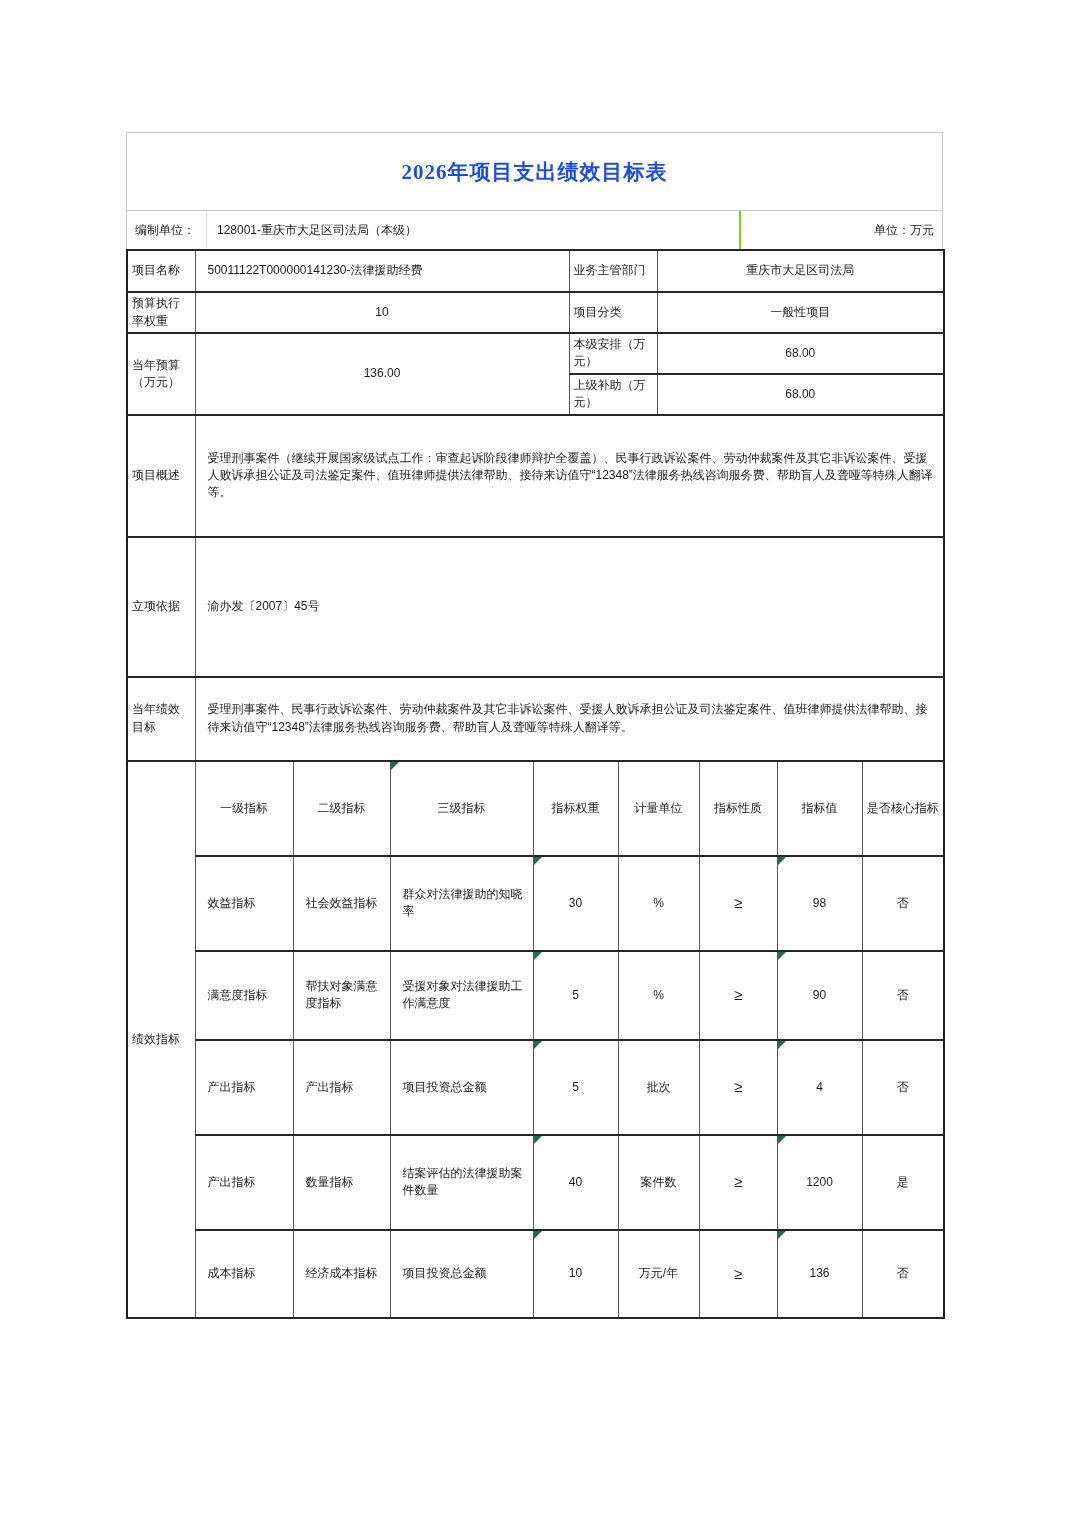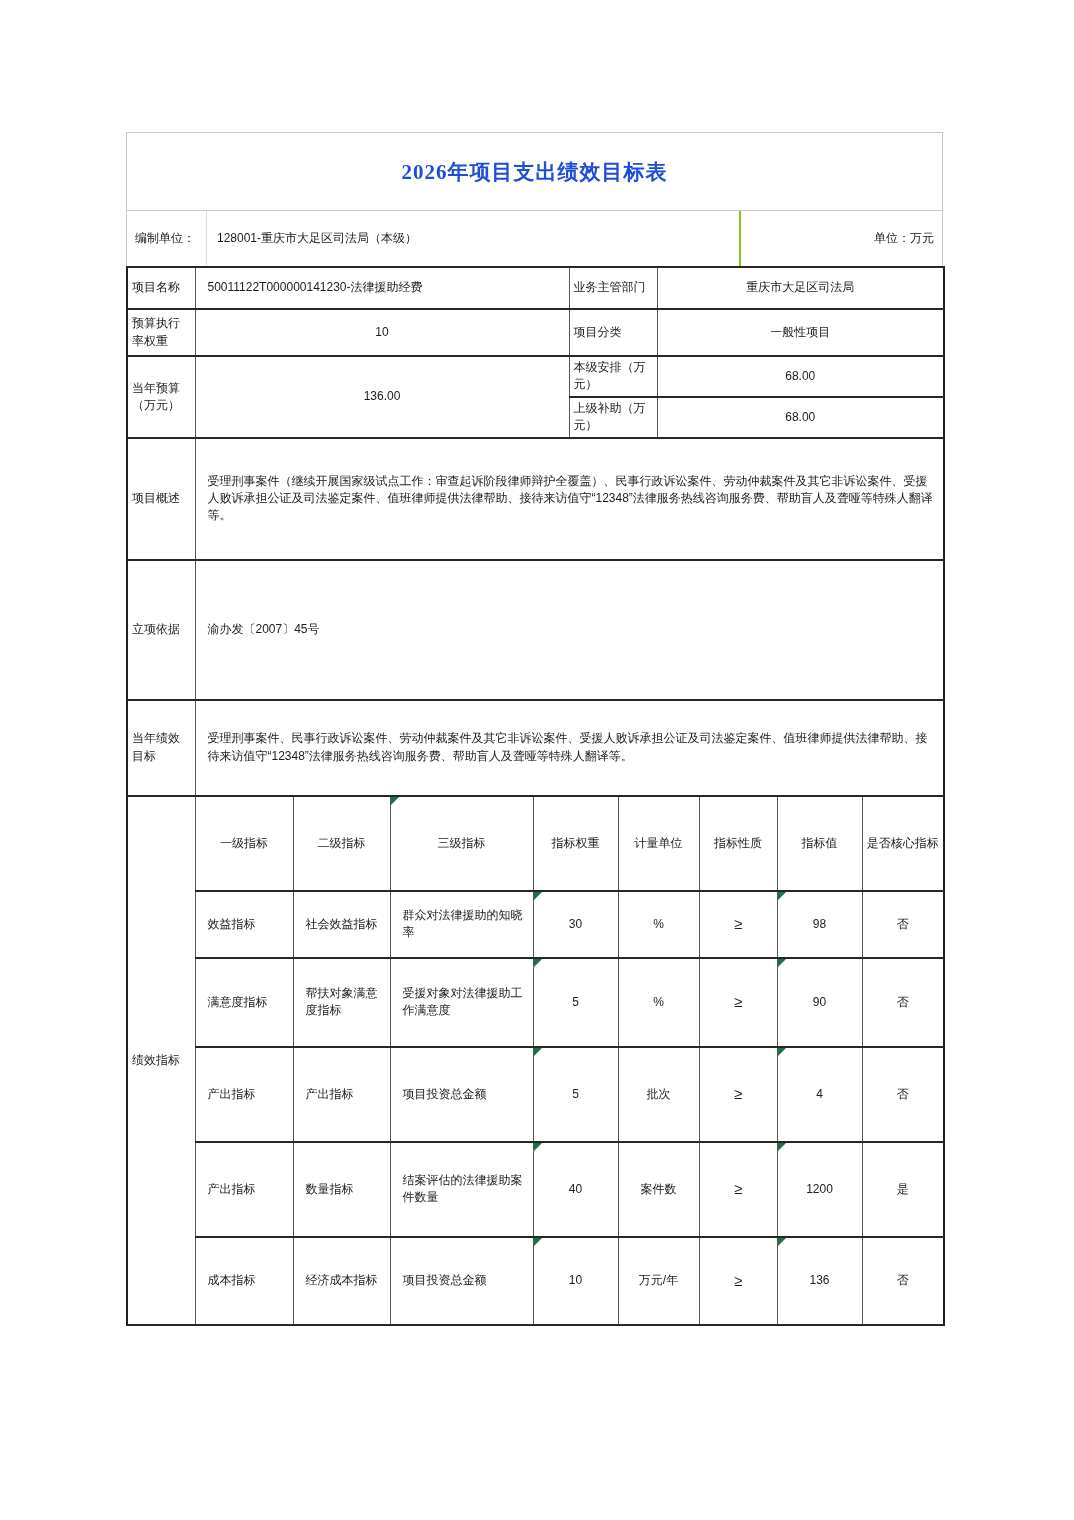--- a/index.html
+++ b/index.html
@@ -14,21 +14,21 @@
   
   .title-block {
     height:78px; border:1px solid #c9c9c9; border-bottom:none;
     display:flex; align-items:center; justify-content:center;
   }
   .title-block h1 {
     font-family:"Liberation Serif","DejaVu Serif",serif;
     font-size:21px; font-weight:bold; letter-spacing:1px; color:#1d4ed8;
   }
   .prep-row {
-    height:56px; border:1px solid #c9c9c9; border-bottom:none;
+    height:39px; border:1px solid #c9c9c9; border-bottom:none;
     display:flex; align-items:stretch; font-size:12px;
   }
   .prep-label { width:80px; display:flex; align-items:center; padding-left:8px; border-right:1px solid #dedede; }
   .prep-value { flex:1; display:flex; align-items:center; padding-left:10px; }
   .prep-unit { width:203px; display:flex; align-items:center; justify-content:flex-end; padding-right:8px; border-left:2px solid #84cc16; }
 
   
   table { border-collapse:collapse; table-layout:fixed; width:817px; border:2px solid #1f1f1f; }
   .kpi-table { margin-top:-2px; }
   td {
@@ -67,21 +67,21 @@
         <col style="width:88px">
         <col style="width:287px">
       </colgroup>
     <tbody>
         <tr style="height:42px">
       <td class="lbl">项目名称</td>
       <td class="leftv">50011122T000000141230-法律援助经费</td>
       <td class="lbl">业务主管部门</td>
       <td class="center">重庆市大足区司法局</td>
     </tr>
-    <tr style="height:47px">
+    <tr style="height:41px">
       <td class="lbl">预算执行率权重</td>
       <td class="center">10</td>
       <td class="lbl">项目分类</td>
       <td class="center">一般性项目</td>
     </tr>
     <tr style="height:40px">
       <td class="lbl" rowspan="2">当年预算（万元）</td>
       <td class="center" rowspan="2">136.00</td>
       <td class="lbl">本级安排（万元）</td>
       <td class="center">68.00</td>
@@ -91,21 +91,21 @@
       <td class="center">68.00</td>
     </tr>
     <tr style="height:122px">
       <td class="lbl">项目概述</td>
       <td class="leftv" colspan="3">受理刑事案件（继续开展国家级试点工作：审查起诉阶段律师辩护全覆盖）、民事行政诉讼案件、劳动仲裁案件及其它非诉讼案件、受援人败诉承担公证及司法鉴定案件、值班律师提供法律帮助、接待来访值守“12348”法律服务热线咨询服务费、帮助盲人及聋哑等特殊人翻译等。</td>
     </tr>
     <tr style="height:140px">
       <td class="lbl">立项依据</td>
       <td class="leftv" colspan="3">渝办发〔2007〕45号</td>
     </tr>
-    <tr style="height:96px">
+    <tr style="height:84px">
       <td class="lbl">当年绩效目标</td>
       <td class="leftv" colspan="3">受理刑事案件、民事行政诉讼案件、劳动仲裁案件及其它非诉讼案件、受援人败诉承担公证及司法鉴定案件、值班律师提供法律帮助、接待来访值守“12348”法律服务热线咨询服务费、帮助盲人及聋哑等特殊人翻译等。</td>
     </tr>
   </tbody>
     </table>
 
   <table class="kpi-table">
     <colgroup>
       <col style="width:68px">
         <col style="width:98px">
@@ -122,21 +122,21 @@
       <td class="lbl" rowspan="6">绩效指标</td>
       <td class="center">一级指标</td>
       <td class="center">二级指标</td>
       <td class="center marked"><span class="tri"></span><span>三级指标</span></td>
       <td class="center">指标权重</td>
       <td class="center">计量单位</td>
       <td class="center">指标性质</td>
       <td class="center">指标值</td>
       <td class="center">是否核心指标</td>
     </tr>
-    <tr style="height:67px">
+    <tr style="height:95px">
       <td class="leftv">效益指标</td>
       <td class="leftv">社会效益指标</td>
       <td class="leftv">群众对法律援助的知晓率</td>
       <td class="center marked"><span class="tri"></span><span>30</span></td>
       <td class="center">%</td>
       <td class="nature">≥</td>
       <td class="center marked"><span class="tri"></span><span>98</span></td>
       <td class="center">否</td>
     </tr>
     <tr style="height:89px">

